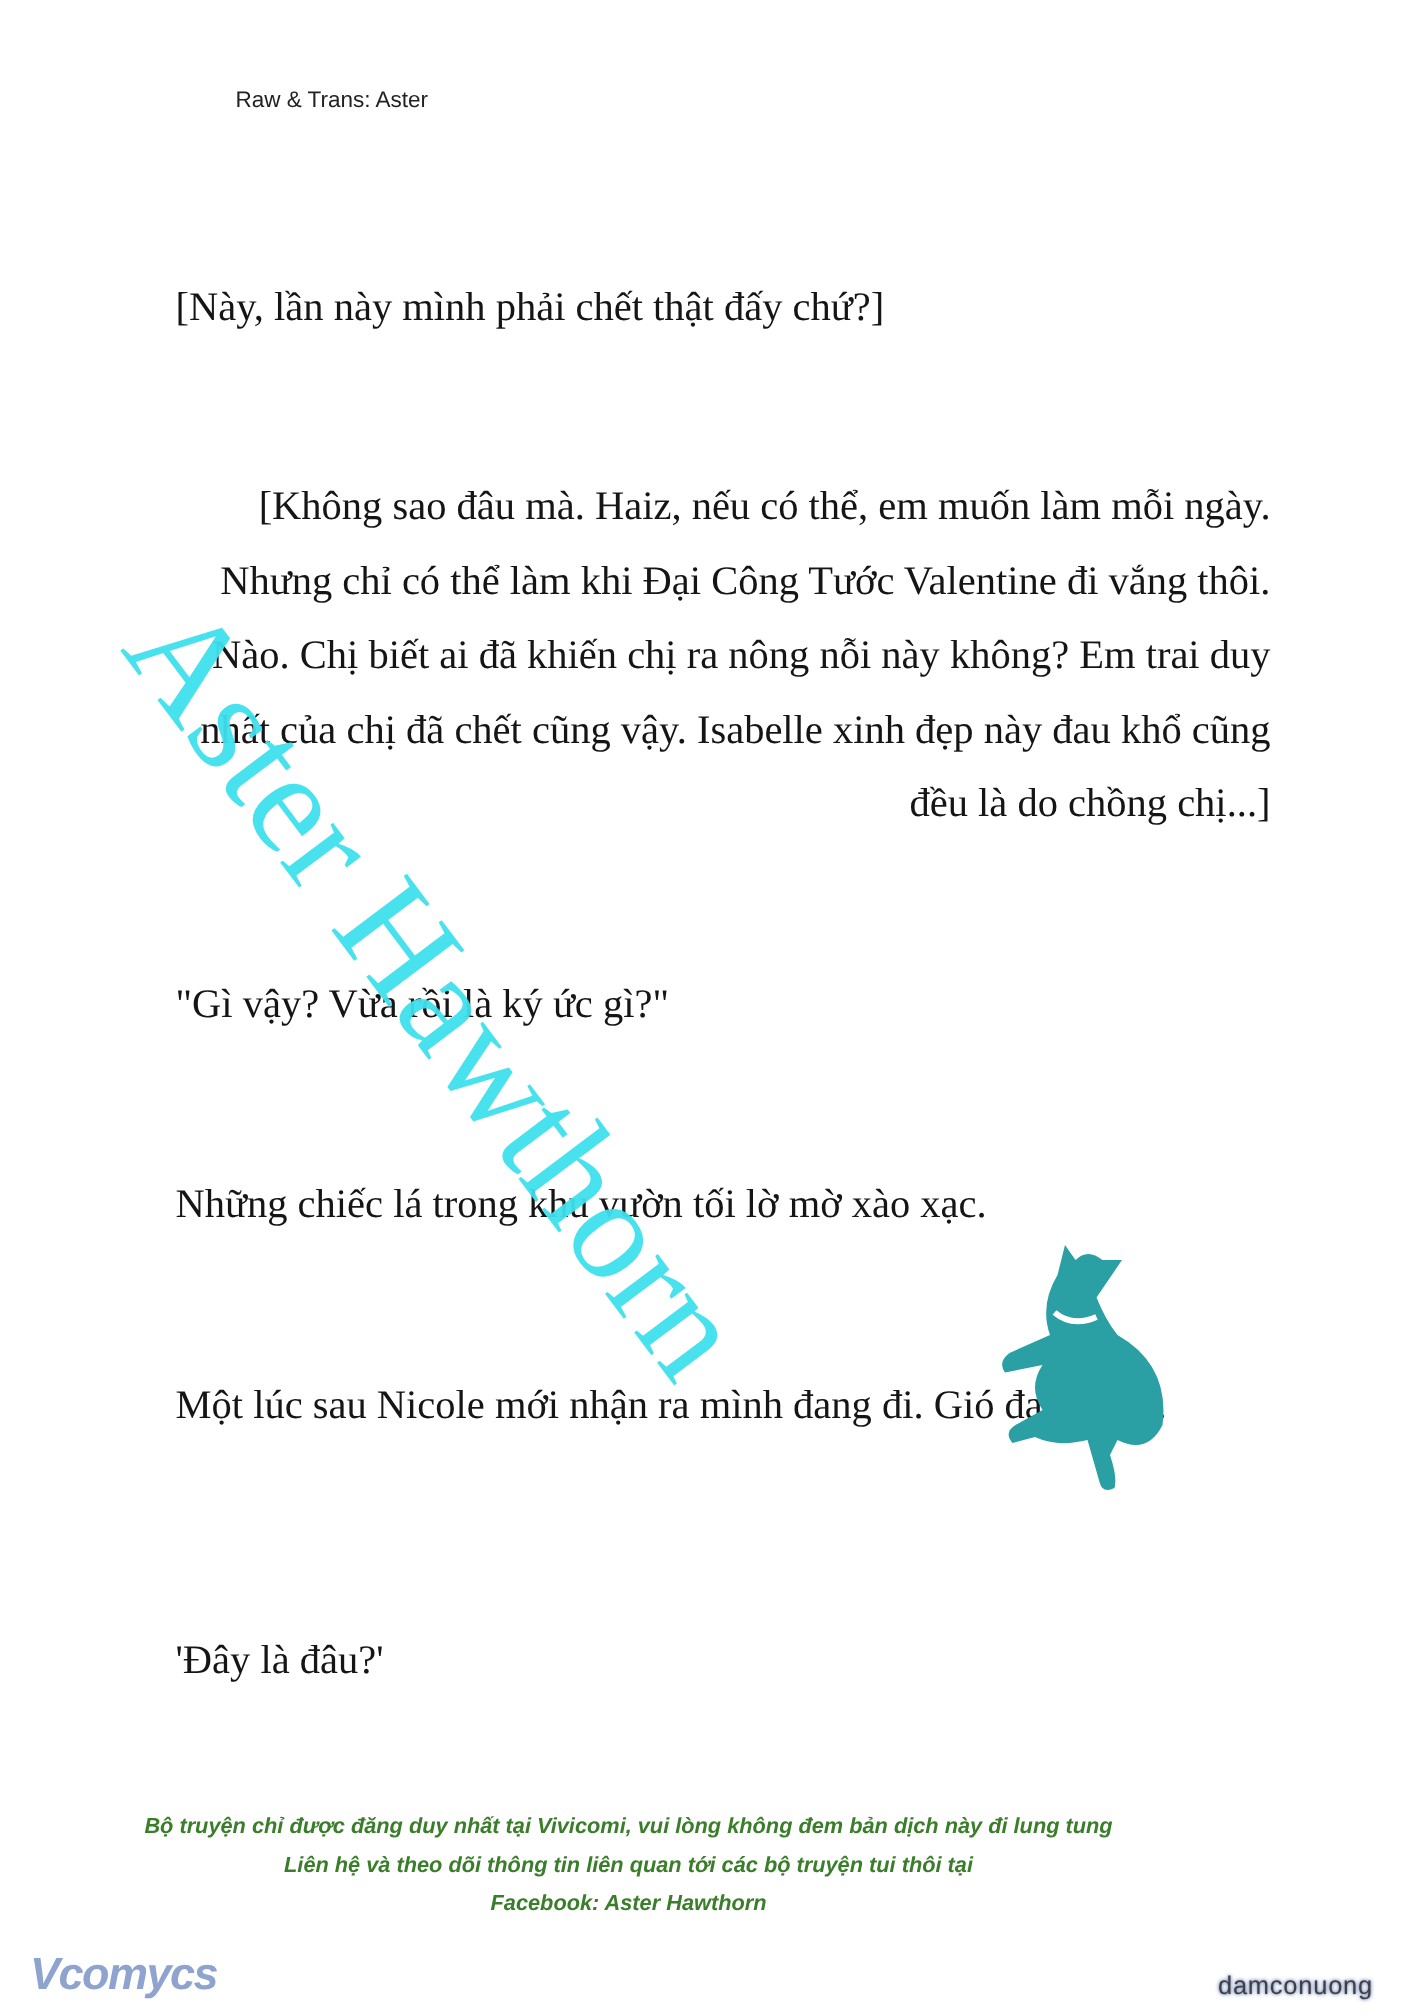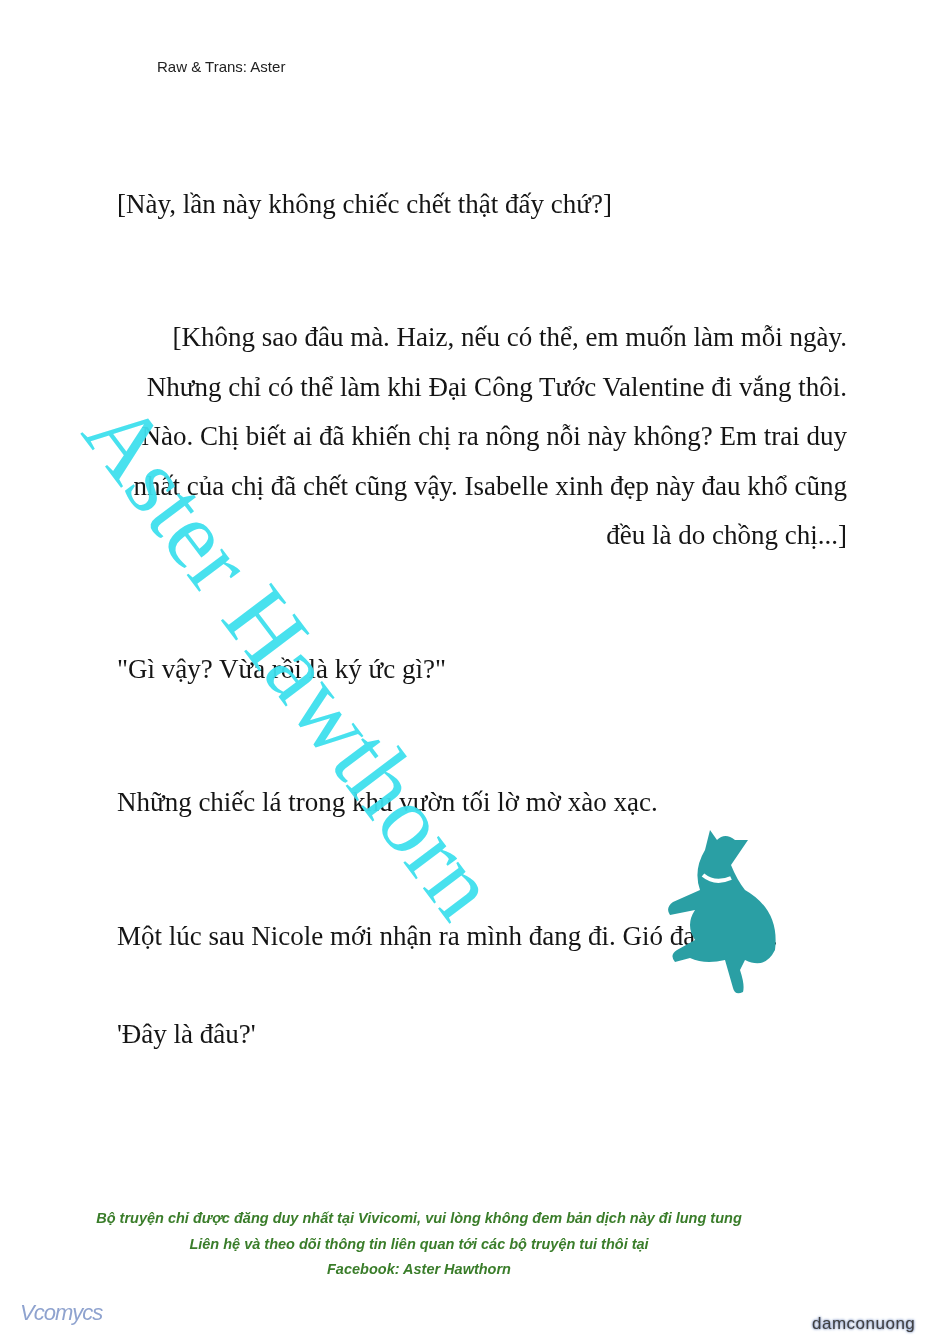--- a/index.html
+++ b/index.html
@@ -22,40 +22,40 @@
     white-space: nowrap; opacity: 0.95; pointer-events: none;
   }
   .cat { position: absolute; left: 665px; top: 810px; width: 130px; height: 185px; }
   .footer {
     position: absolute; left: 0; width: 838px; text-align: center;
     font-family: "Liberation Sans", sans-serif; font-style: italic; font-weight: bold;
     font-size: 14.5px; color: #3a7d2a;
   }
   .logo-left {
     position: absolute; left: 20px; top: 1300px;
-    font-family: "Liberation Sans", sans-serif; font-style: italic; font-weight: normal;
-    font-size: 22px; color: #8fa3cf; letter-spacing: -1px;
+    font-family: "Liberation Sans", sans-serif; font-style: italic; font-weight: bold;
+    font-size: 30px; color: #8fa3cf; letter-spacing: -1px;
   }
   .logo-right {
     position: absolute; left: 812px; top: 1314px;
     font-family: "Liberation Sans", sans-serif; font-size: 17px; color: #404040;
     text-shadow: 0 0 2px #7f93c0, 0 0 3px #7f93c0; letter-spacing: 0.5px;
   }
 </style>
 </head>
 <body>
 
 <div class="header">Raw &amp; Trans: Aster</div>
 
-<div class="para" style="top:180px;">[Này, lần này không chiếc chết thật đấy chứ?]</div>
+<div class="para" style="top:180px;">[Này, lần này mình phải chết thật đấy chứ?]</div>
 <div class="para" style="top:313px;text-align:right;">[Không sao đâu mà. Haiz, nếu có thể, em muốn làm mỗi ngày. Nhưng chỉ có thể làm khi Đại Công Tước Valentine đi vắng thôi. Nào. Chị biết ai đã khiến chị ra nông nỗi này không? Em trai duy nhất của chị đã chết cũng vậy. Isabelle xinh đẹp này đau khổ cũng đều là do chồng chị...]</div>
 <div class="para" style="top:645px;">"Gì vậy? Vừa rồi là ký ức gì?"</div>
 <div class="para" style="top:778px;">Những chiếc lá trong khu vườn tối lờ mờ xào xạc.</div>
 <div class="para" style="top:912px;">Một lúc sau Nicole mới nhận ra mình đang đi. Gió đang thổi.</div>
-<div class="para" style="top:1010px;">'Đây là đâu?'</div>
+<div class="para" style="top:1082px;">'Đây là đâu?'</div>
 
 <div class="watermark">Aster Hawthorn</div>
 
 <svg class="cat" viewBox="0 0 130 185">
   <g fill="#2a9fa4">
     <path d="M40 40 L45 20 L52 30 Q60 22 70 30 L83 30 L66 55 Q72 70 80 80 Q115 100 110 140 Q100 160 80 150 L75 160 Q80 175 78 182 Q70 186 68 178 L60 150 Q40 155 25 148 L10 152 Q4 145 12 140 L30 130 Q20 115 30 100 L5 105 Q0 98 8 92 L35 80 Q28 60 40 40 Z"></path>
   </g>
   <path d="M38 65 Q50 75 66 68" stroke="#ffffff" stroke-width="4" fill="none"></path>
 </svg>
 

